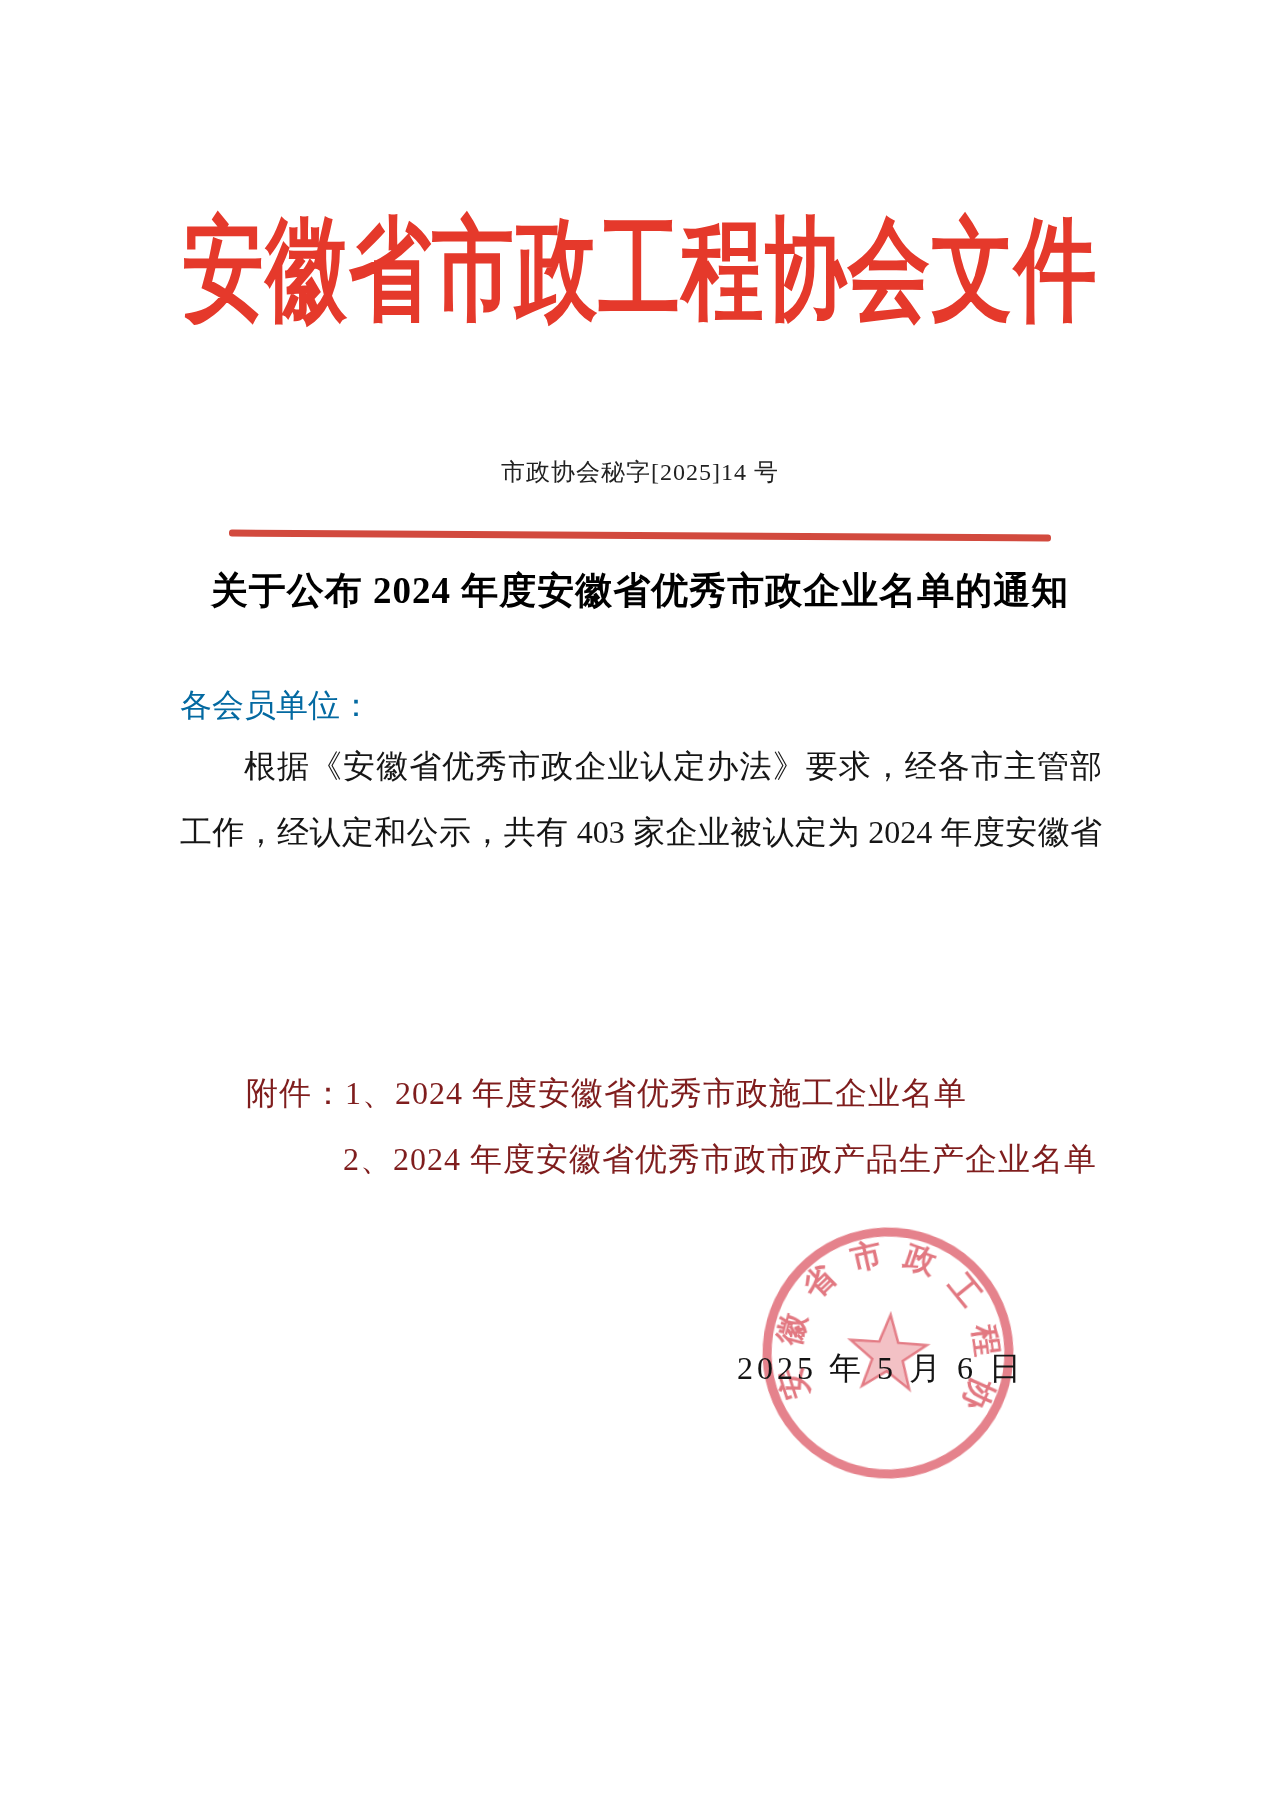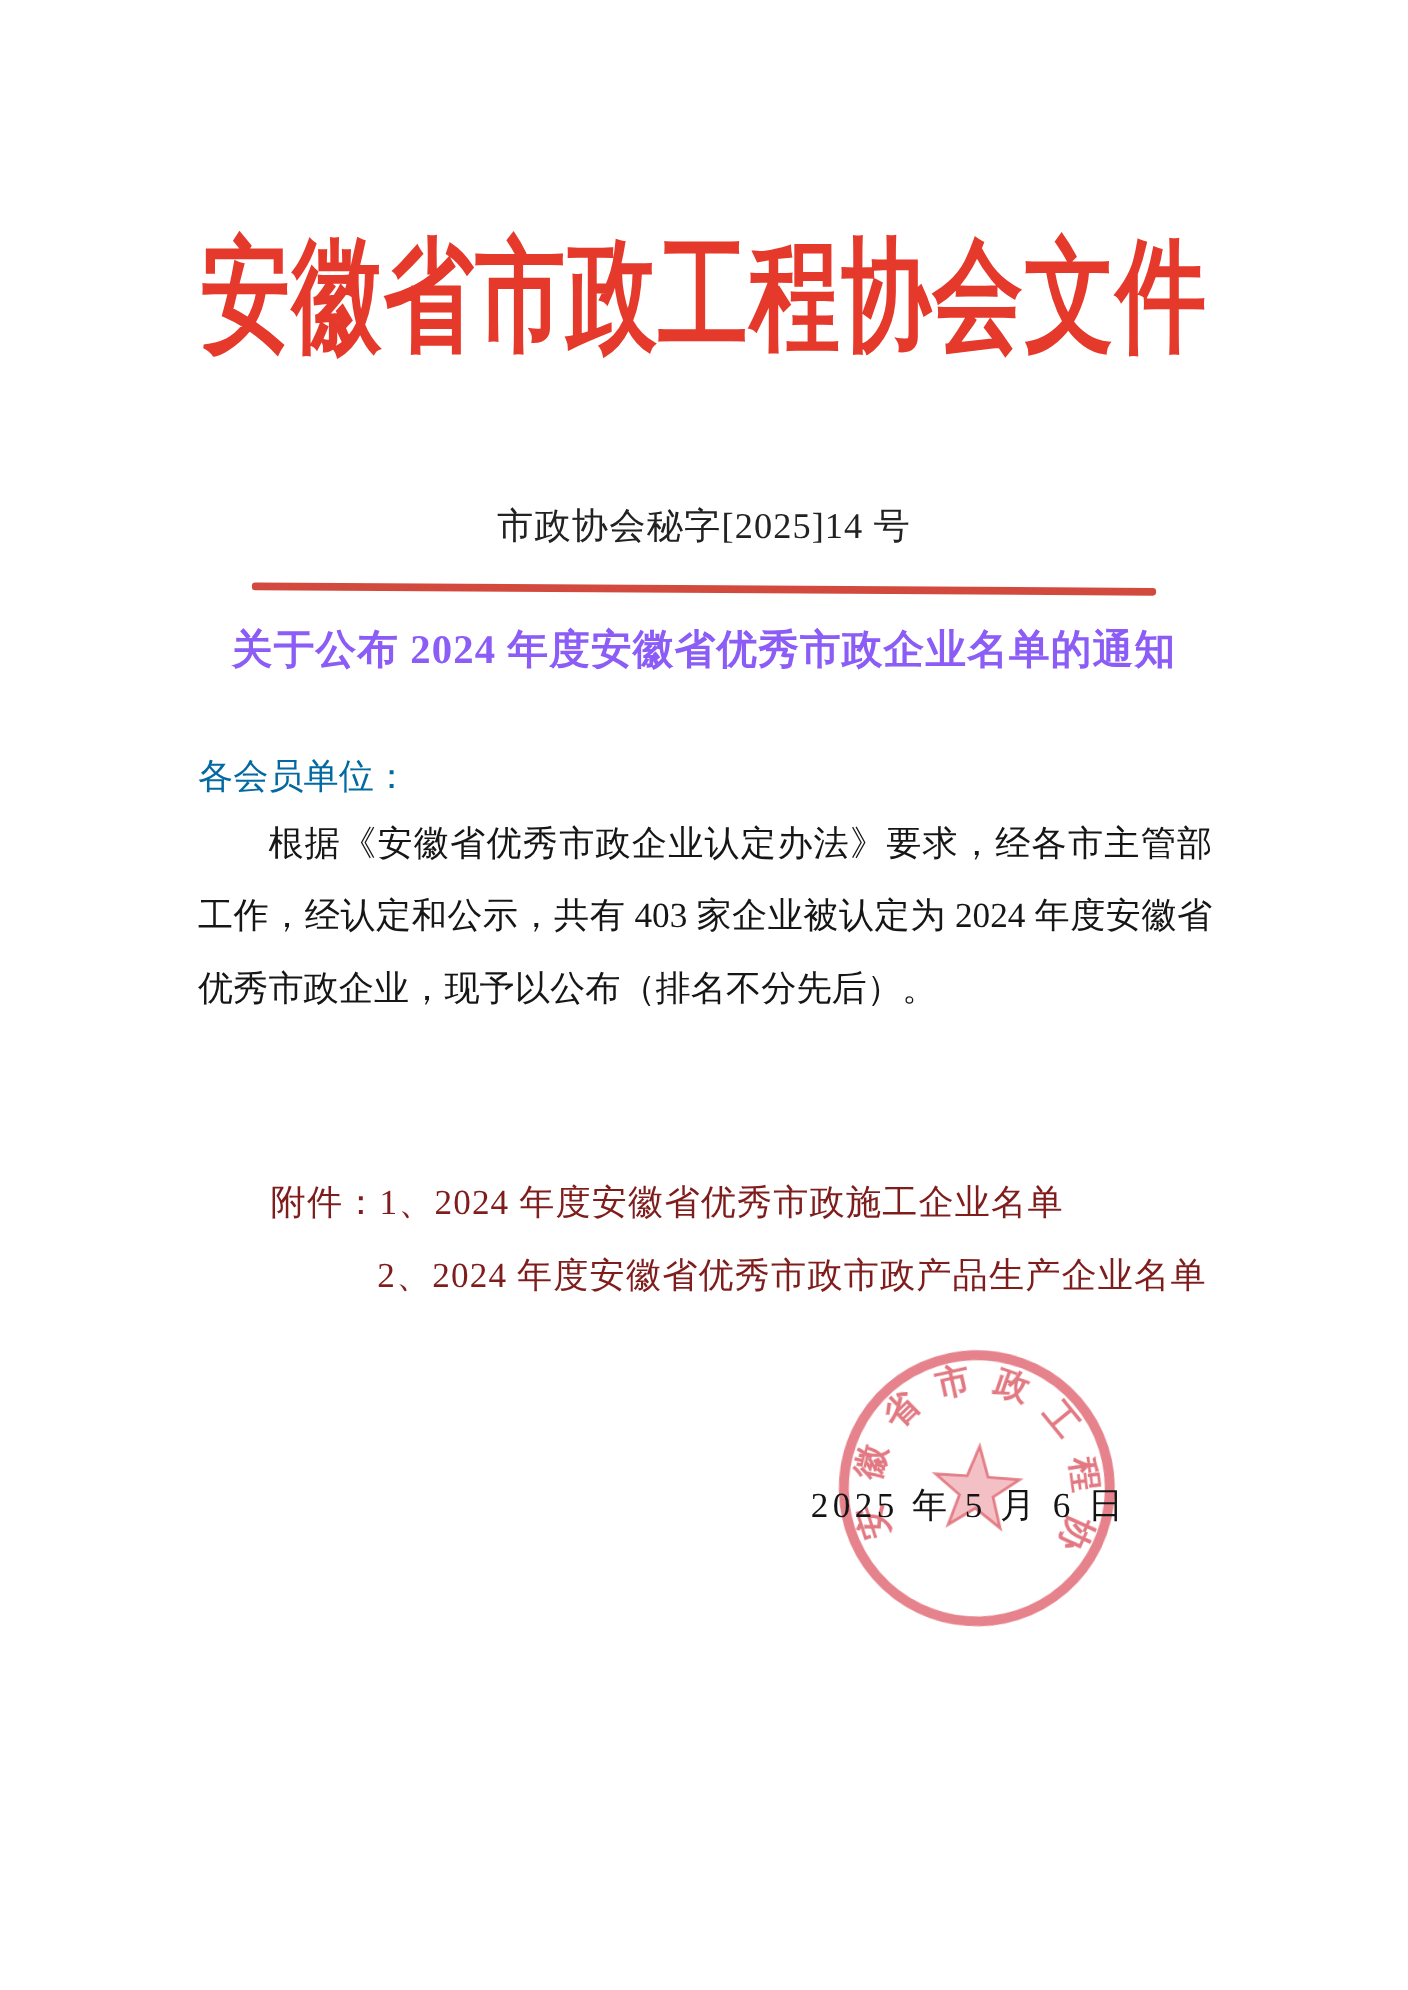--- a/index.html
+++ b/index.html
@@ -31,21 +31,21 @@
     white-space: nowrap;
     transform: scaleX(0.73);
     transform-origin: center top;
   }
   .doc-number {
     position: absolute;
     top: 456px;
     left: 0;
     width: 100%;
     text-align: center;
-    font-size: 33px;
+    font-size: 24px;
     letter-spacing: 1px;
     color: #222;
   }
   .red-rule {
     position: absolute;
     top: 532px;
     left: 229px;
     width: 822px;
     height: 7px;
     background: #d24a3e;
@@ -54,21 +54,21 @@
   }
   .notice-title {
     position: absolute;
     top: 566px;
     left: 0;
     width: 100%;
     text-align: center;
     font-size: 37px;
     font-weight: bold;
     letter-spacing: 1px;
-    color: #8b5cf6;
+    color: #000000;
     white-space: nowrap;
   }
   .salutation {
     position: absolute;
     top: 684px;
     left: 180px;
     font-size: 32px;
     color: #0369a1;
   }
   .body-text {
@@ -138,21 +138,20 @@
 
   <div class="red-rule"></div>
 
   <div class="notice-title">关于公布 2024 年度安徽省优秀市政企业名单的通知</div>
 
   <div class="salutation">各会员单位：</div>
 
   <div class="body-text">
     <div class="body-line indent">根据《安徽省优秀市政企业认定办法》要求，经各市主管部门</div>
     <div class="body-line">工作，经认定和公示，共有 403 家企业被认定为 2024 年度安徽省</div>
-    <div class="body-line no-fill">优秀市政企业，现予以公布（排名不分先后）。</div>
   </div>
 
   <div class="attachments">
     <div class="att-row">
       <span class="att-label">附件：</span><span>1、2024 年度安徽省优秀市政施工企业名单</span>
     </div>
     <div class="att-row second">
       <span>2、2024 年度安徽省优秀市政市政产品生产企业名单</span>
     </div>
   </div>

